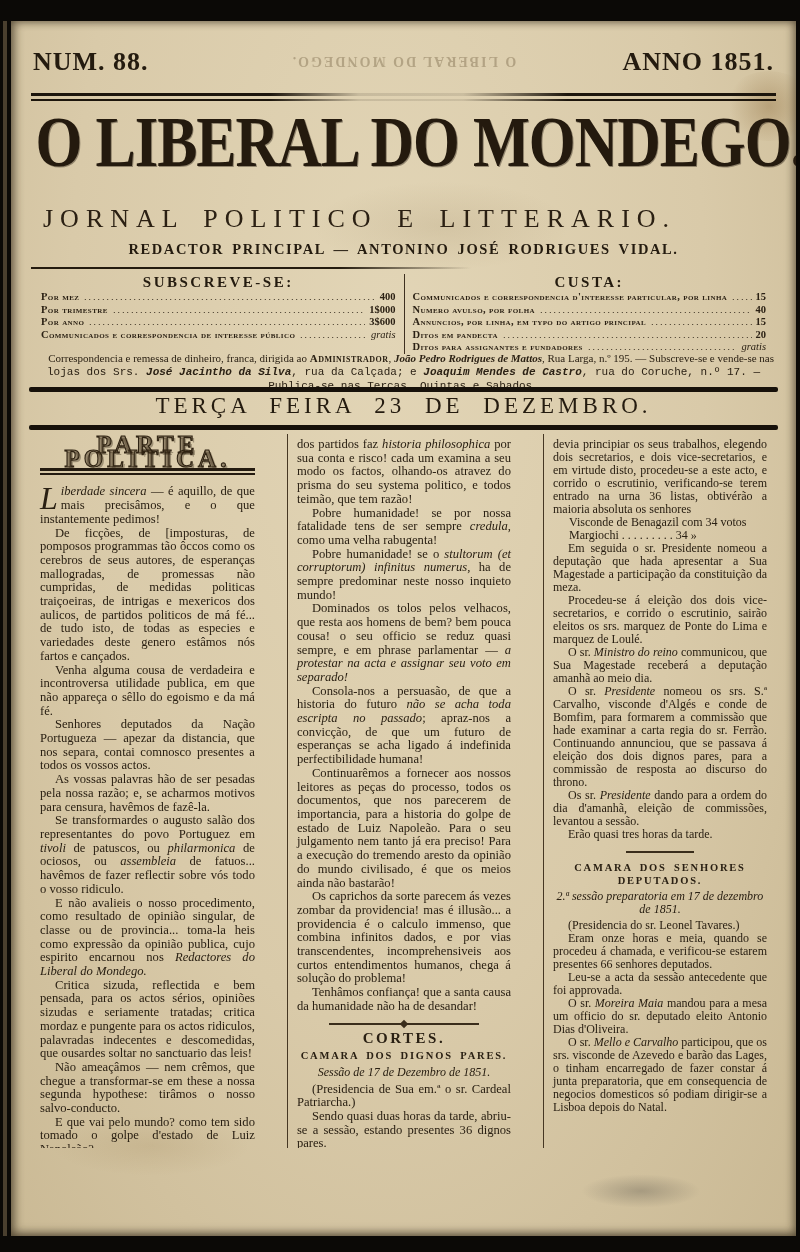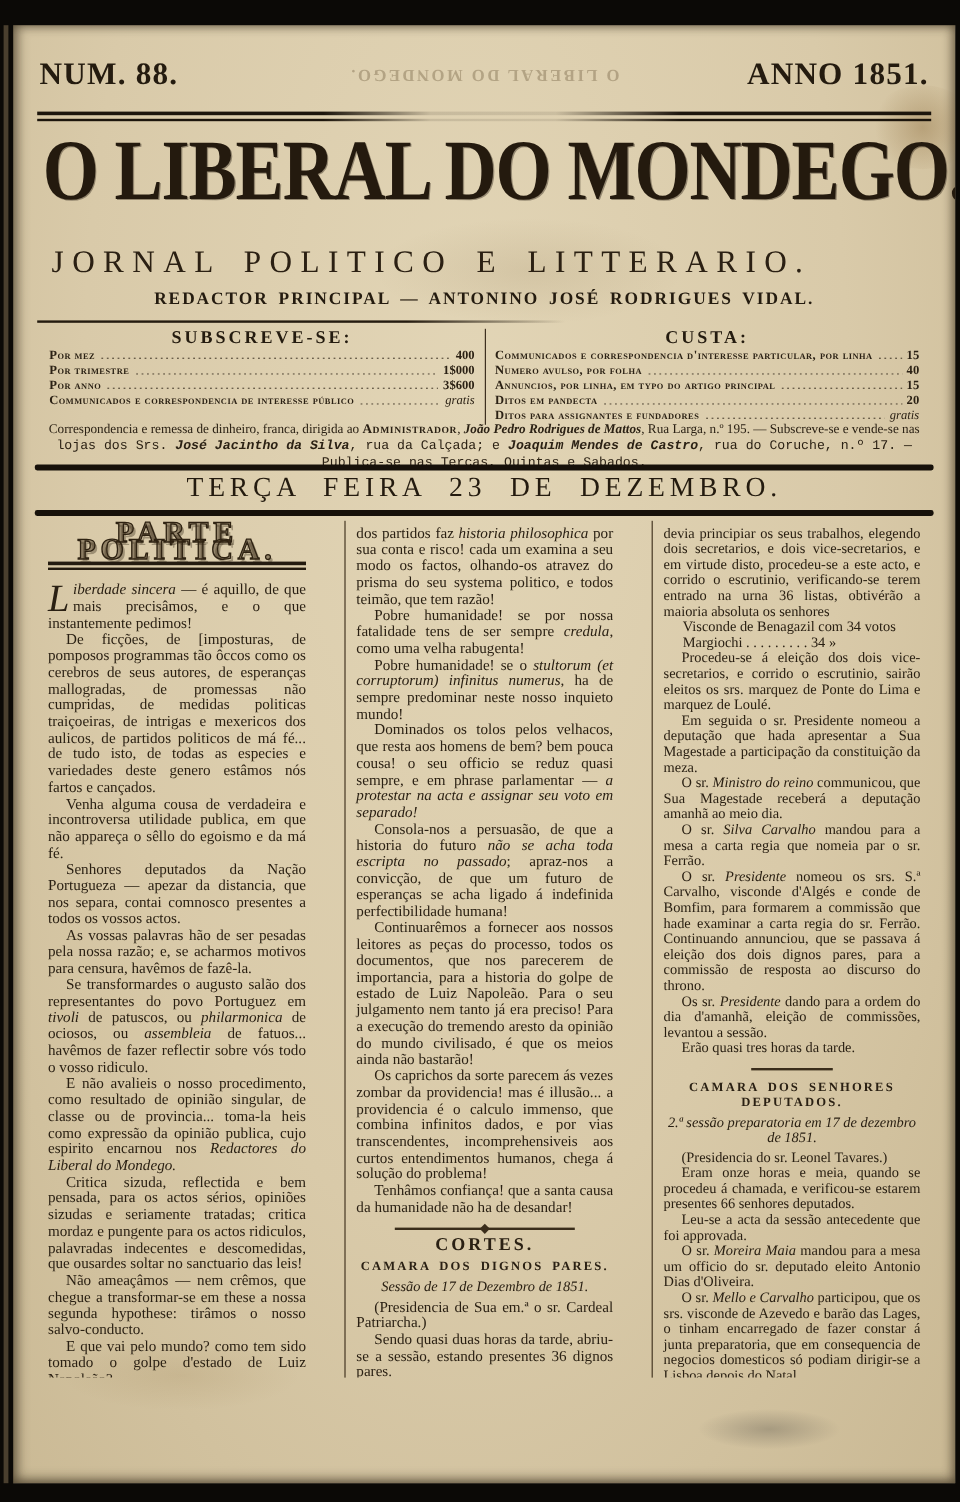--- a/index.html
+++ b/index.html
@@ -66,21 +66,21 @@
   .subs .scol.right { border-left:1px solid #3e3020; }
   .subs .stitle { text-align:center; font-weight:bold; font-size:15px; letter-spacing:2.5px; margin:0 0 0; color:#241b0f; }
   .subrow { display:flex; align-items:baseline; font-size:10.5px; line-height:12.6px; color:#2b2114; }
   .subrow .lab { font-variant:small-caps; letter-spacing:.4px; white-space:nowrap; font-weight:bold; }
   .subrow .leader { flex:1; height:4px; margin:0 4px;
     background-image:radial-gradient(circle, #2b2114 .7px, transparent 1px);
     background-size:4.5px 4px; background-position:0 2px; background-repeat:repeat-x; }
   .subrow .val { white-space:nowrap; font-weight:bold; }
   .subrow .val.i { font-weight:normal; }
   .subnote { position:absolute; left:22px; right:22px; top:330px; font-size:11px; line-height:14px; color:#2b2114; }
-  .subnote .n1 { text-align:center;font-family:Liberation Serif, serif; }
+  .subnote .n1 { text-align:right;font-family:Liberation Serif, serif; }
   .subnote .n2 { text-align:center;font-family:Liberation Mono, monospace; }
   .rule-heavy { position:absolute; left:18px; right:18px; height:5px; background:#17110a; border-radius:2px; }
   .rh1 { top:366px; } .rh2 { top:404px; }
   .dateline {
     position:absolute; left:0; right:0; top:372px; text-align:center;
     font-size:23px; font-weight:normal; letter-spacing:4px; word-spacing:10px; color:#241b0f;
   }
   .bodycols {
     position:absolute; left:20px; right:20px; top:413px; bottom:88px;
     display:flex;
@@ -246,24 +246,23 @@
           <p class="p"><span>(Presidencia de Sua em.ª o sr. Cardeal Patriarcha.)</span></p>
           <p class="p"><span>Sendo quasi duas horas da tarde, abriu-se a sessão, estando presentes 36 dignos pares.</span></p>
           <p class="p"><span>O sr. </span><span class="i">Presidente</span><span>, observou que na conformidade do que dispõe a Carta, a camara</span></p>
         </div>
     </div>
     <div class="col c3">
       <div>
           <p class="cont"><span>devia principiar os seus trabalhos, elegendo dois secretarios, e dois vice-secretarios, e em virtude disto, procedeu-se a este acto, e corrido o escrutinio, verificando-se terem entrado na urna 36 listas, obtivérão a maioria absoluta os senhores</span></p>
           <p class="line"><span>Visconde de Benagazil com 34 votos</span></p>
           <p class="line"><span>Margiochi . . . . . . . . . 34  »</span></p>
+          <p class="p"><span>Em seguida o sr. Presidente nomeou a deputação que hada apresentar a Sua Magestade a participação da constituição da meza.</span></p>
           <p class="p"><span>Procedeu-se á eleição dos dois vice-secretarios, e corrido o escrutinio, sairão eleitos os srs. marquez de Ponte do Lima e marquez de Loulé.</span></p>
-          <p class="p"><span>Em seguida o sr. Presidente nomeou a deputação que hada apresentar a Sua Magestade a participação da constituição da meza.</span></p>
           <p class="p"><span>O sr. </span><span class="i">Ministro do reino</span><span> communicou, que Sua Magestade receberá a deputação amanhã ao meio dia.</span></p>
-          <p class="p"><span>O sr. </span><span class="i">Silva Carvalho</span><span> mandou para a mesa a carta regia que nomeia par o sr. Ferrão.</span></p>
           <p class="p"><span>O sr. </span><span class="i">Presidente</span><span> nomeou os srs. S.ª Carvalho, visconde d'Algés e conde de Bomfim, para formarem a commissão que hade examinar a carta regia do sr. Ferrão. Continuando annunciou, que se passava á eleição dos dois dignos pares, para a commissão de resposta ao discurso do throno.</span></p>
           <p class="p"><span>Os sr. </span><span class="i">Presidente</span><span> dando para a ordem do dia d'amanhã, eleição de commissões, levantou a sessão.</span></p>
           <p class="p"><span>Erão quasi tres horas da tarde.</span></p>
           <div class="divider2"></div>
           <p class="h2"><span>CAMARA DOS SENHORES DEPUTADOS.</span></p>
           <p class="session"><span class="i">2.ª sessão preparatoria em 17 de dezembro de 1851.</span></p>
           <p class="p"><span>(Presidencia do sr. Leonel Tavares.)</span></p>
           <p class="p"><span>Eram onze horas e meia, quando se procedeu á chamada, e verificou-se estarem presentes 66 senhores deputados.</span></p>
           <p class="p"><span>Leu-se a acta da sessão antecedente que foi approvada.</span></p>
           <p class="p"><span>O sr. </span><span class="i">Moreira Maia</span><span> mandou para a mesa um officio do sr. deputado eleito Antonio Dias d'Oliveira.</span></p>

